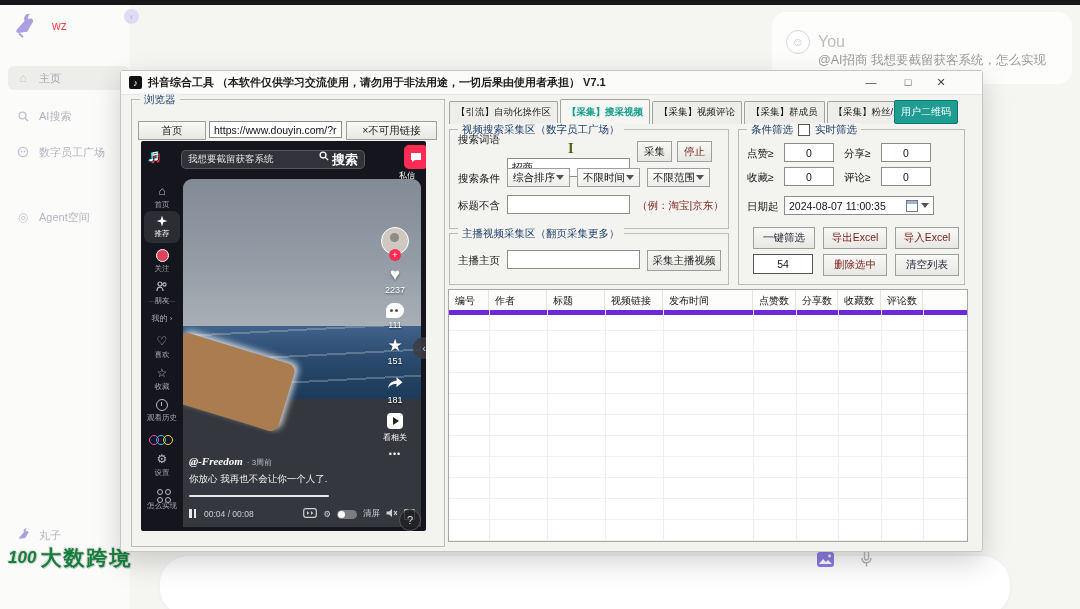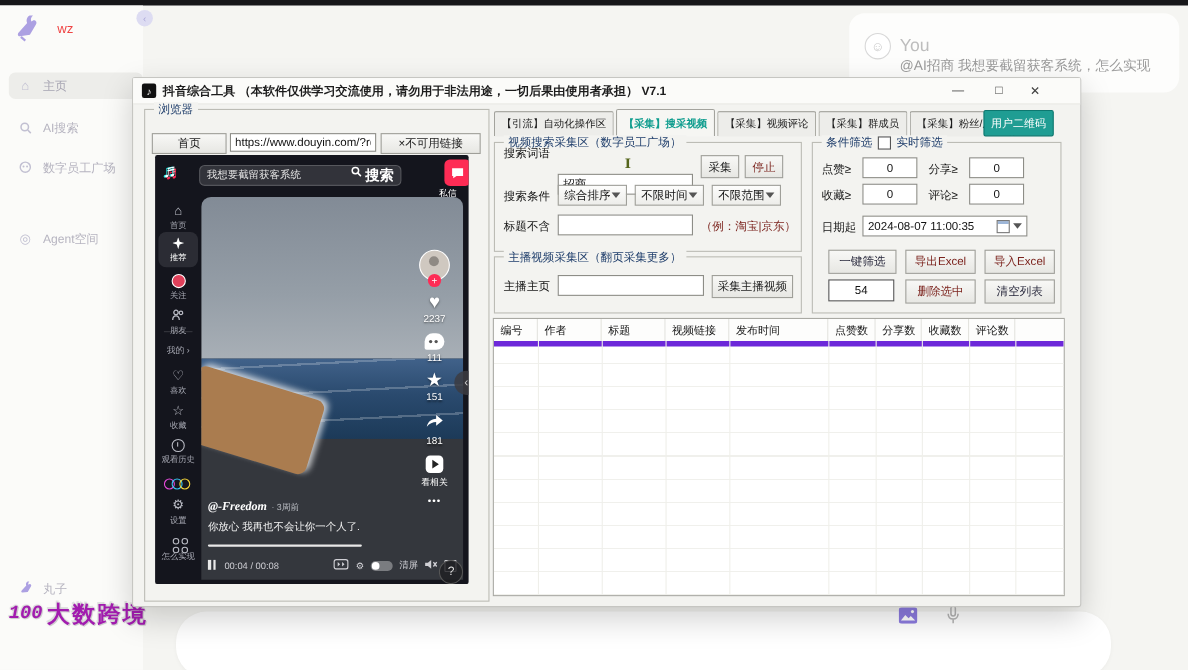--- a/index.html
+++ b/index.html
@@ -17,23 +17,23 @@
     color:#a9a7d8;font-size:9px;display:flex;align-items:center;justify-content:center;}
   
   #chatbox{left:772px;top:12px;width:300px;height:72px;background:#fdfdfc;border-radius:14px;}
   #chat-avatar{left:786px;top:30px;width:22px;height:22px;border-radius:50%;border:1px solid #d8d8d8;
     color:#c9c9c9;display:flex;align-items:center;justify-content:center;font-size:12px;background:#fff;}
   #chat-sender{left:818px;top:33px;font-size:16px;color:#bdbdbd;}
   #chat-msg{left:818px;top:52px;font-size:12.5px;color:#9b9b9b;}
   
   #input-pill{left:160px;top:556px;width:850px;height:60px;background:#ffffff;border-radius:28px;
     box-shadow:0 1px 4px rgba(0,0,0,.04);}
-  #watermark{left:8px;top:544px;display:flex;align-items:center;gap:4px;color:#a21caf;
+  #watermark{left:8px;top:544px;display:flex;align-items:center;gap:4px;color:#15803d;
     font-weight:bold;font-size:21px;letter-spacing:2px;
-    text-shadow:0 0 2px #c9c9c9,1px 1px 0 #cfcfcf,-1px -1px 0 #e2e2e2;font-family:Liberation Mono, monospace;}
+    text-shadow:0 0 2px #c9c9c9,1px 1px 0 #cfcfcf,-1px -1px 0 #e2e2e2;}
   #watermark .wlogo{font-style:italic;font-size:17px;letter-spacing:0;}
   
   #win{left:120px;top:70px;width:861px;height:480px;background:#f3f3f0;border:1px solid #c6c6c2;
     border-radius:3px;box-shadow:0 10px 28px rgba(0,0,0,.18);}
   #titlebar{left:0;top:0;width:100%;height:23px;background:#fbfbf9;border-bottom:1px solid #e6e6e2;
     display:flex;align-items:center;}
   #win-icon{width:13px;height:13px;background:#111;border-radius:2px;color:#fff;font-size:9px;
     display:flex;align-items:center;justify-content:center;margin:0 6px 0 8px;}
   #win-title{font-size:11px;color:#1c1c1c;font-weight:bold;}
   .winctl{top:4px;width:16px;height:14px;color:#444;font-size:11px;display:flex;

